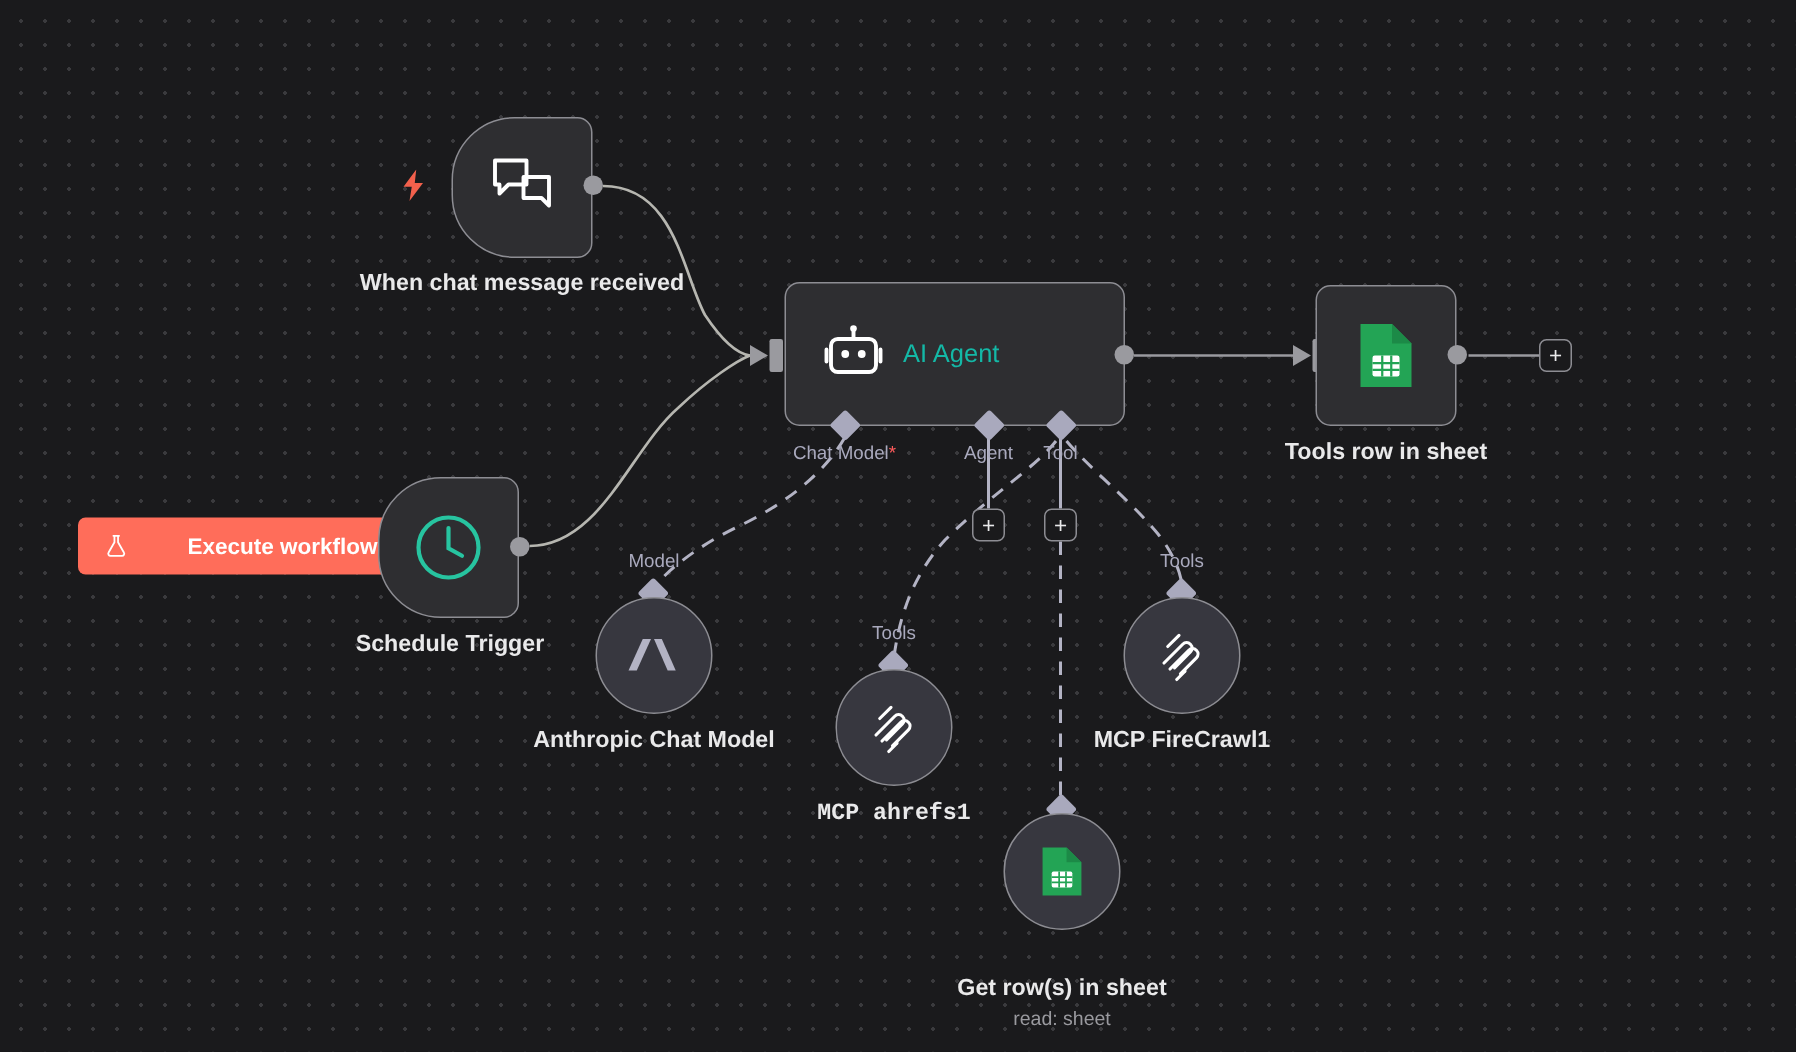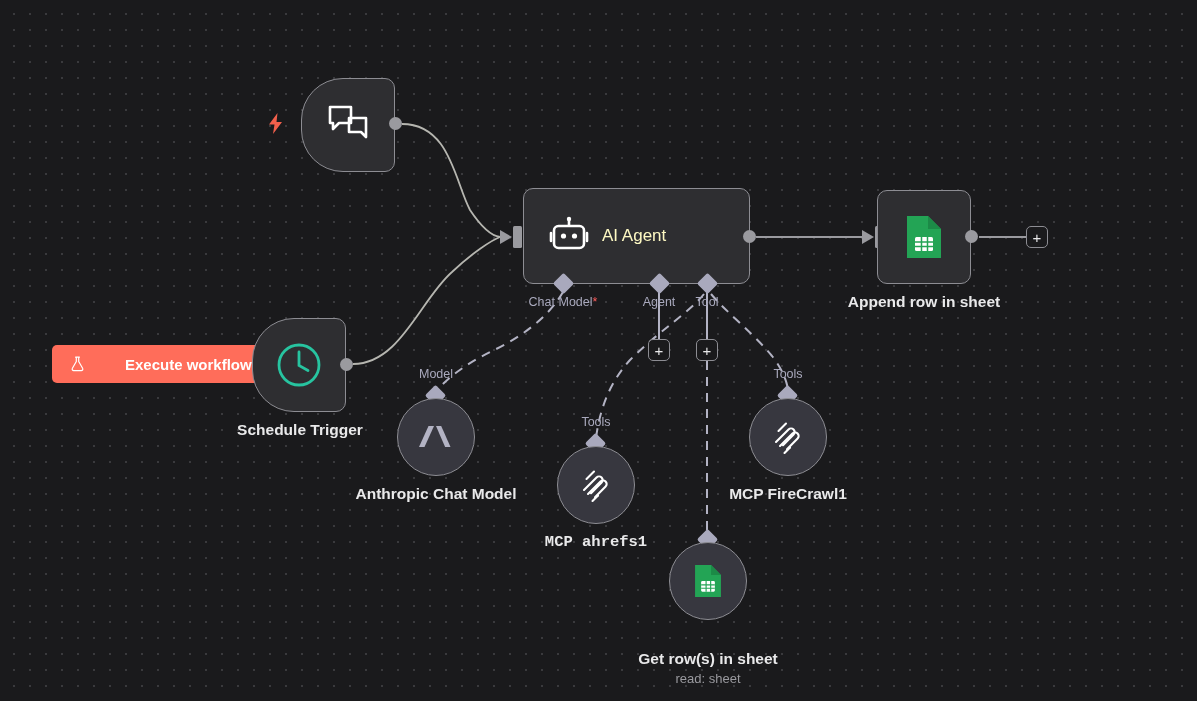--- a/index.html
+++ b/index.html
@@ -29,21 +29,21 @@
   }
   .node.trigger { border-top-left-radius: 42px; border-bottom-left-radius: 42px; }
   .node-icon {
     position:absolute; left:0; top:0; right:0; bottom:0;
     display:flex; align-items:center; justify-content:center;
   }
   .node.wide .node-icon { justify-content:flex-start; padding-left: 24px; }
   .node-inline-label {
     position:absolute; left:78px; top:0; bottom:0;
     display:flex; align-items:center;
-    color:#fef9c3; font-size:17px;
+    color:#14b8a6; font-size:17px;
   }
   .caption {
     position:absolute;
     text-align:center;
     color:#e9e9ea;
     font-size:15.5px;
     font-weight:bold;
     line-height:20px;
     white-space:nowrap;
   }
@@ -171,20 +171,21 @@
 
   <div class="node trigger" style="left:301px; top:78px; width:94px; height:94px;">
     <div class="node-icon">
       <svg width="46" height="44" viewBox="0 0 46 44" fill="none">
         <path d="M5 4h21v16H14l-6 6v-6H5z" stroke="#ffffff" stroke-width="2.6" stroke-linejoin="round" fill="none"></path>
         <path d="M41 15H24v14h12l5 5v-5h0z" stroke="#ffffff" stroke-width="2.6" stroke-linejoin="round" fill="none"></path>
       </svg>
     </div>
   </div>
   <div class="out-dot" style="left:389px; top:117px;"></div>
+  <div class="caption" style="left:228px; top:179px; width:240px;">When chat message received</div>
 
   <div class="node trigger" style="left:252px; top:318px; width:94px; height:94px;">
     <div class="node-icon">
       <svg width="48" height="48" viewBox="0 0 48 48" fill="none">
         <circle cx="24" cy="24" r="20" stroke="#27c4a0" stroke-width="2.8"></circle>
         <path d="M24 11v13.5l9 5" stroke="#27c4a0" stroke-width="2.8" stroke-linecap="round"></path>
       </svg>
     </div>
   </div>
   <div class="out-dot" style="left:340px; top:358px;"></div>
@@ -222,21 +223,21 @@
     <div class="node-icon">
       <svg width="42" height="48" viewBox="0 0 42 48">
         <path d="M4 3h21l13 13v29H4z" fill="#23a455"></path>
         <path d="M25 3l13 13H25z" fill="#1c8a47"></path>
         <rect x="12" y="24" width="18" height="14" rx="1.5" fill="#ffffff"></rect>
         <path d="M12 29h18M12 33.5h18M18.5 24v14M24.5 24v14" stroke="#23a455" stroke-width="1.5"></path>
       </svg>
     </div>
   </div>
   <div class="out-dot" style="left:965px; top:230px;"></div>
-  <div class="caption" style="left:804px; top:292px; width:240px;">Append row in sheet</div>
+  <div class="caption" style="left:804px; top:292px; width:240px;">Tools row in sheet</div>
 
   <div class="port-label" style="left:396px; top:367px; width:80px;">Model</div>
   <div class="diamond" style="left:428px; top:388px;"></div>
   <div class="subnode" style="left:397px; top:398px;">
     <span style="display:flex;">
       <svg width="40" height="30" viewBox="0 0 40 30">
         <path d="M3 25 L12.5 4 h5.5 L8.5 25 z" fill="#b3b3c4"></path>
         <path d="M20 4 h5.2 L34.5 25 h-5.4 z" fill="#b3b3c4"></path>
       </svg>
     </span>

